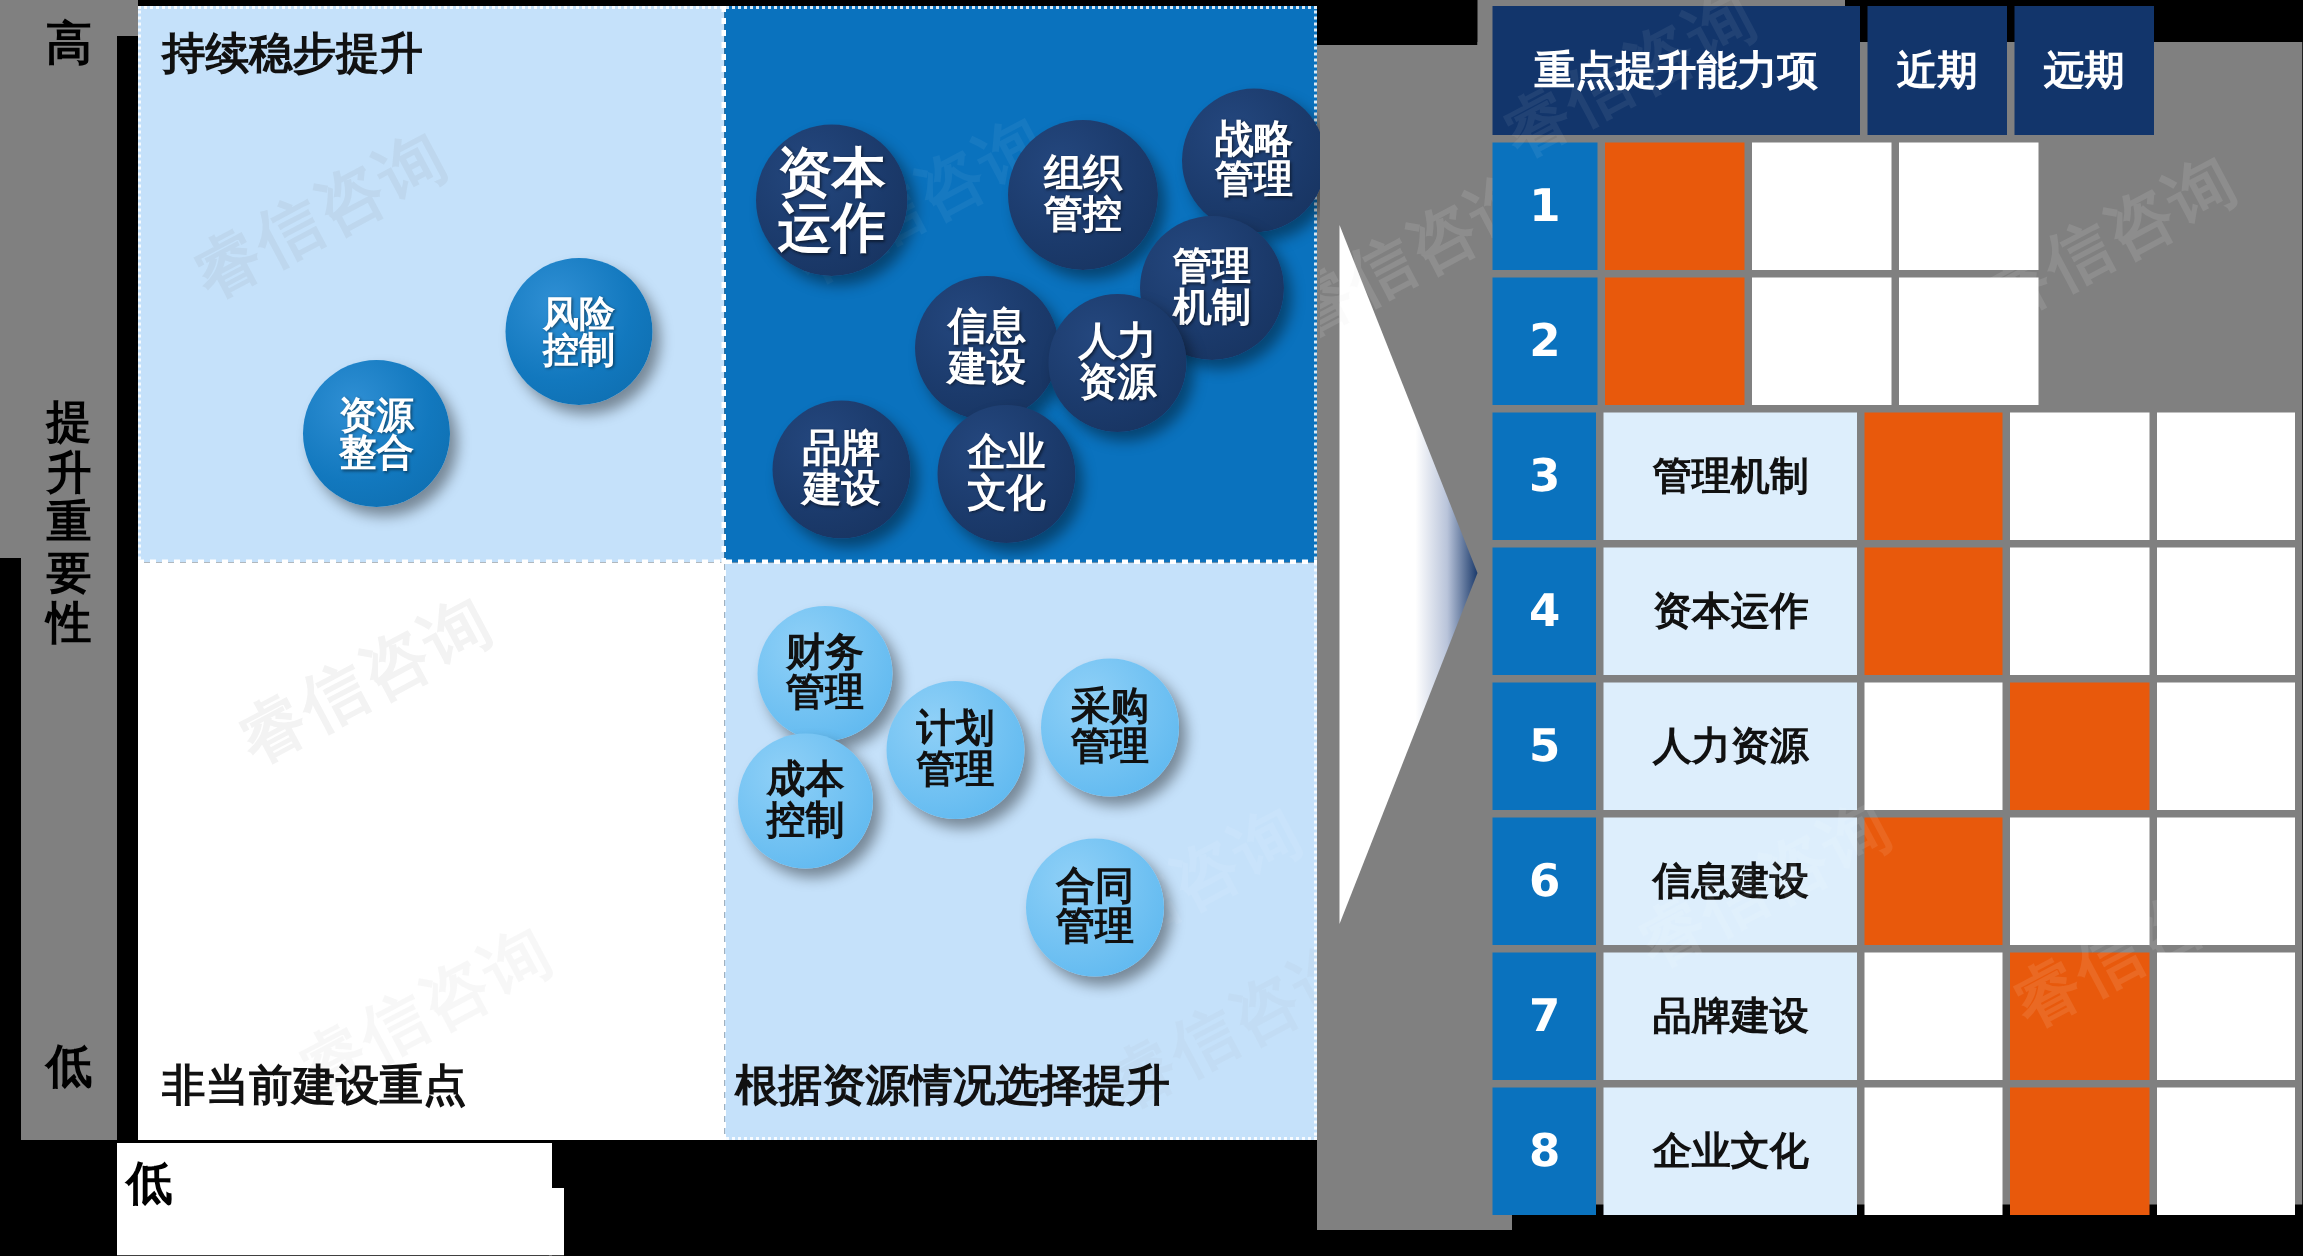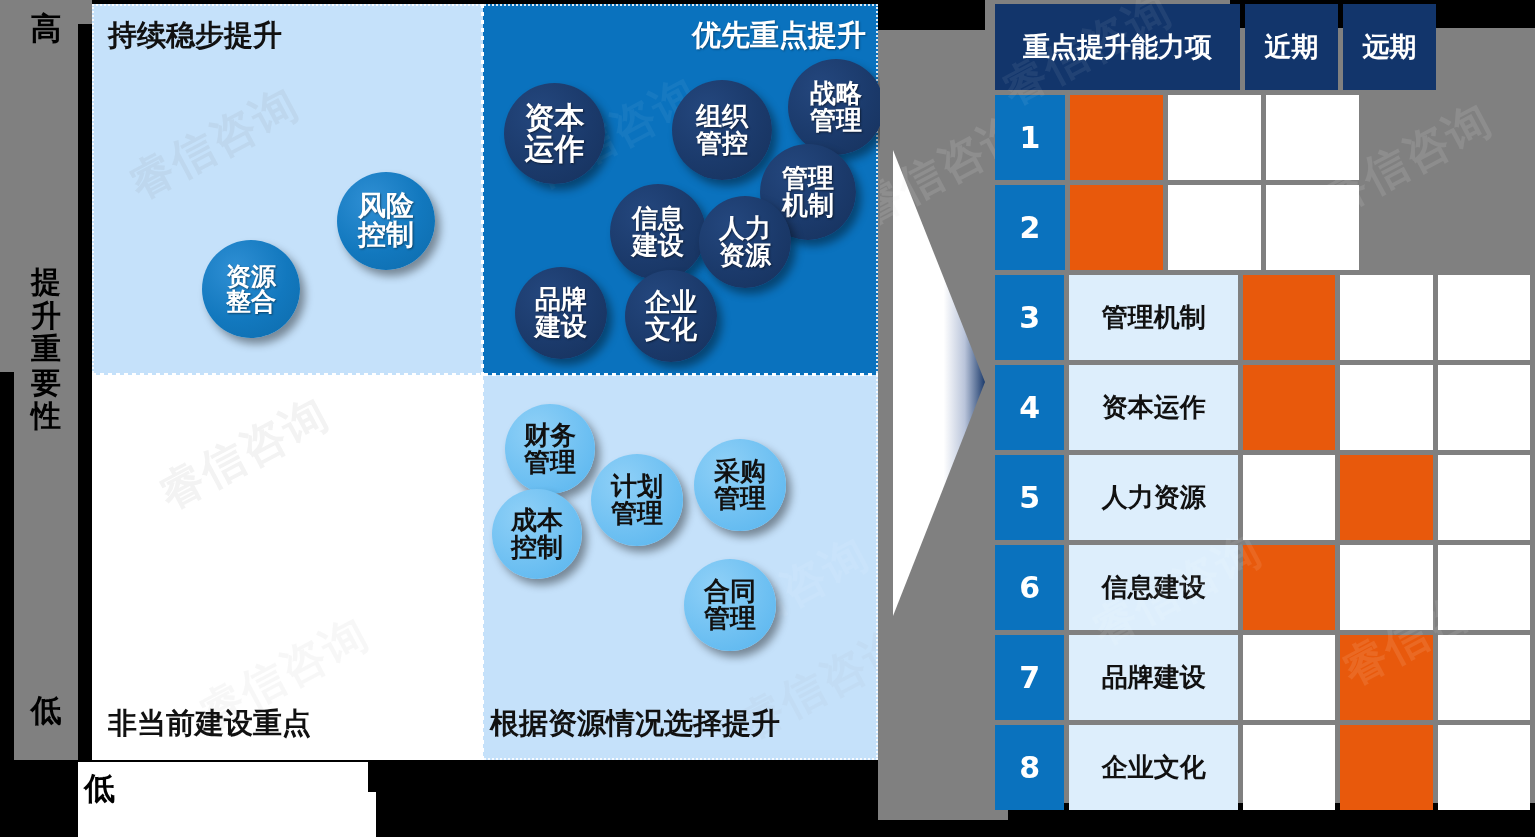--- a/index.html
+++ b/index.html
@@ -132,38 +132,37 @@
       <div class="wm" style="left:430px;top:100px;color:rgba(255,255,255,.17);">睿信咨询</div>
       <div class="wm" style="left:600px;top:560px;color:rgba(255,255,255,.24);">睿信咨询</div>
       <div class="wm" style="left:640px;top:650px;color:rgba(150,150,150,.20);">睿信咨询</div>
     </div>
 
     <div class="dash-v"></div>
     <div class="dash-h"></div>
     <div class="mbord"></div>
 
     <div class="qlabel dark" style="left:16px;top:12px;">持续稳步提升</div>
-    <div class="qlabel light" style="right:12px;top:12px;">优先重点提升</div>
     <div class="qlabel dark" style="left:16px;top:700px;">非当前建设重点</div>
     <div class="qlabel dark" style="left:398px;top:700px;">根据资源情况选择提升</div>
 
     <div id="bubble-layer">
         <div class="bub b-mid" style="left: 110px; top: 236px; width: 98px; height: 98px; font-size: 25px;">
           <div>
             <span>资源</span>
             <span>整合</span>
           </div>
         </div>
-        <div class="bub b-mid" style="left: 245px; top: 168px; width: 98px; height: 98px; font-size: 28px;">
+        <div class="bub b-mid" style="left: 245px; top: 168px; width: 98px; height: 98px; font-size: 24px;">
           <div>
             <span>风险</span>
             <span>控制</span>
           </div>
         </div>
-        <div class="bub b-navy" style="left: 412px; top: 79px; width: 101px; height: 101px; font-size: 30px; text-align: right;">
+        <div class="bub b-navy" style="left: 412px; top: 79px; width: 101px; height: 101px; font-size: 36px; text-align: right;">
           <div>
             <span>资本</span>
             <span>运作</span>
           </div>
         </div>
         <div class="bub b-navy" style="left: 580px; top: 76px; width: 100px; height: 100px; font-size: 26px;">
           <div>
             <span>组织</span>
             <span>管控</span>
           </div>

